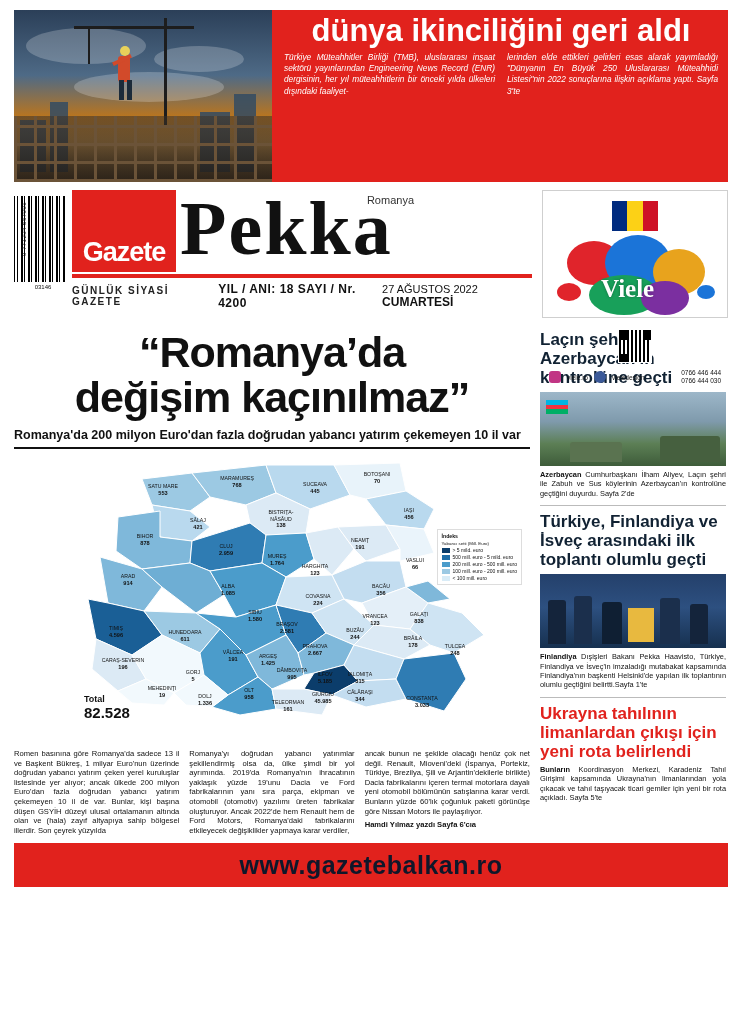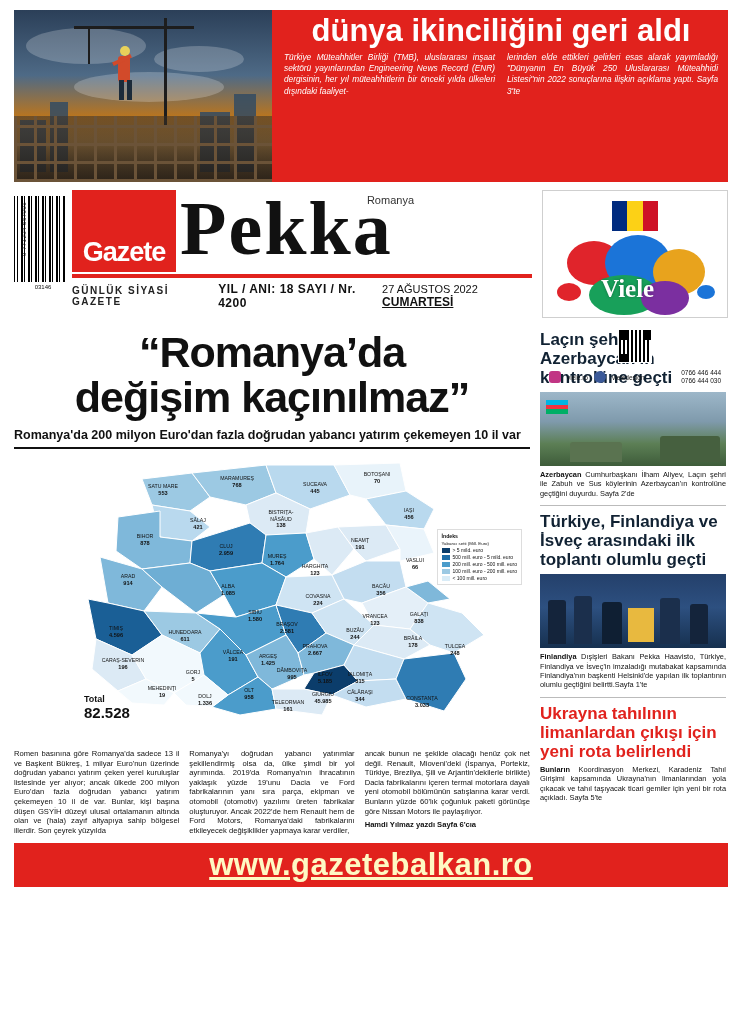--- a/index.html
+++ b/index.html
@@ -66,21 +66,21 @@
   }
   .gazete-badge span { font-size:27px; font-weight:bold; letter-spacing:-1px; }
   .logo-main { flex:1; position:relative; padding-left:4px; }
   .romanya-small { position:absolute; right:118px; top:4px; font-size:11px; color:#333; }
   .balkan-word { font-family:"Liberation Serif", serif; font-size:76px; line-height:76px; font-weight:bold; letter-spacing:2px; color:#111; }
   .red-rule { height:4px; background:#e1221d; margin-top:2px; }
   .logo-bottom { display:flex; align-items:center; gap:14px; padding-top:4px; }
   .slogan { font-size:10px; font-weight:bold; letter-spacing:1.5px; color:#222; width:150px; }
   .issue { font-size:12px; font-weight:bold; letter-spacing:.5px; }
   .date { font-size:11px; margin-left:auto; }
-  .date b { font-size:12px;text-decoration:underline; }
+  .date b { font-size:12px; }
 
   
   .ad-box { width:186px; border:1px solid #cfcfcf; margin-left:10px; padding:6px; position:relative; }
   .ad-flag { width:46px; height:30px; display:flex; margin:4px auto 0 auto; }
   .ad-flag i { display:block; flex:1; }
   .ad-splat { position:relative; height:96px; }
   .splat-dot { position:absolute; border-radius:50%; }
   .viele { position:absolute; left:52px; top:44px; font-family:"Liberation Serif", serif; font-size:25px; color:#fff; font-weight:bold; text-shadow:0 0 3px rgba(0,0,0,.35); }
   .qr { width:34px; height:34px; margin:2px auto 0 auto;
        background:
@@ -125,21 +125,21 @@
   .p-az { background:linear-gradient(180deg,#9db7c9 0%, #7f9aac 40%, #5c7f55 70%, #3e5c3a 100%); }
   .p-meet { background:linear-gradient(180deg,#24406b 0%, #2d5080 45%, #16304f 100%); }
   .photo-fig { position:absolute; bottom:4px; border-radius:3px 3px 0 0; }
   .side-text { font-size:7.4px; line-height:9.4px; text-align:justify; margin-top:4px; }
   .hr-thin { height:1px; background:#bbb; margin:7px 0 6px 0; }
   .az-flag-mini { position:absolute; left:6px; top:8px; width:22px; height:14px; display:flex; flex-direction:column; }
   .az-flag-mini i { flex:1; }
 
   
   .footer { margin-top:8px; height:44px; background:#e1221d; display:flex; align-items:center; justify-content:center; }
-  .footer span { color:#fef9c3; font-size:31px; font-weight:bold; letter-spacing:.5px;text-decoration:underline; }
+  .footer span { color:#0f172a; font-size:25px; font-weight:bold; letter-spacing:.5px; }
 </style>
 </head>
 <body>
 
 <div class="page">
 
   <div class="top-banner">
 
     <div class="banner-photo">
       <div class="cloud c1"></div>

